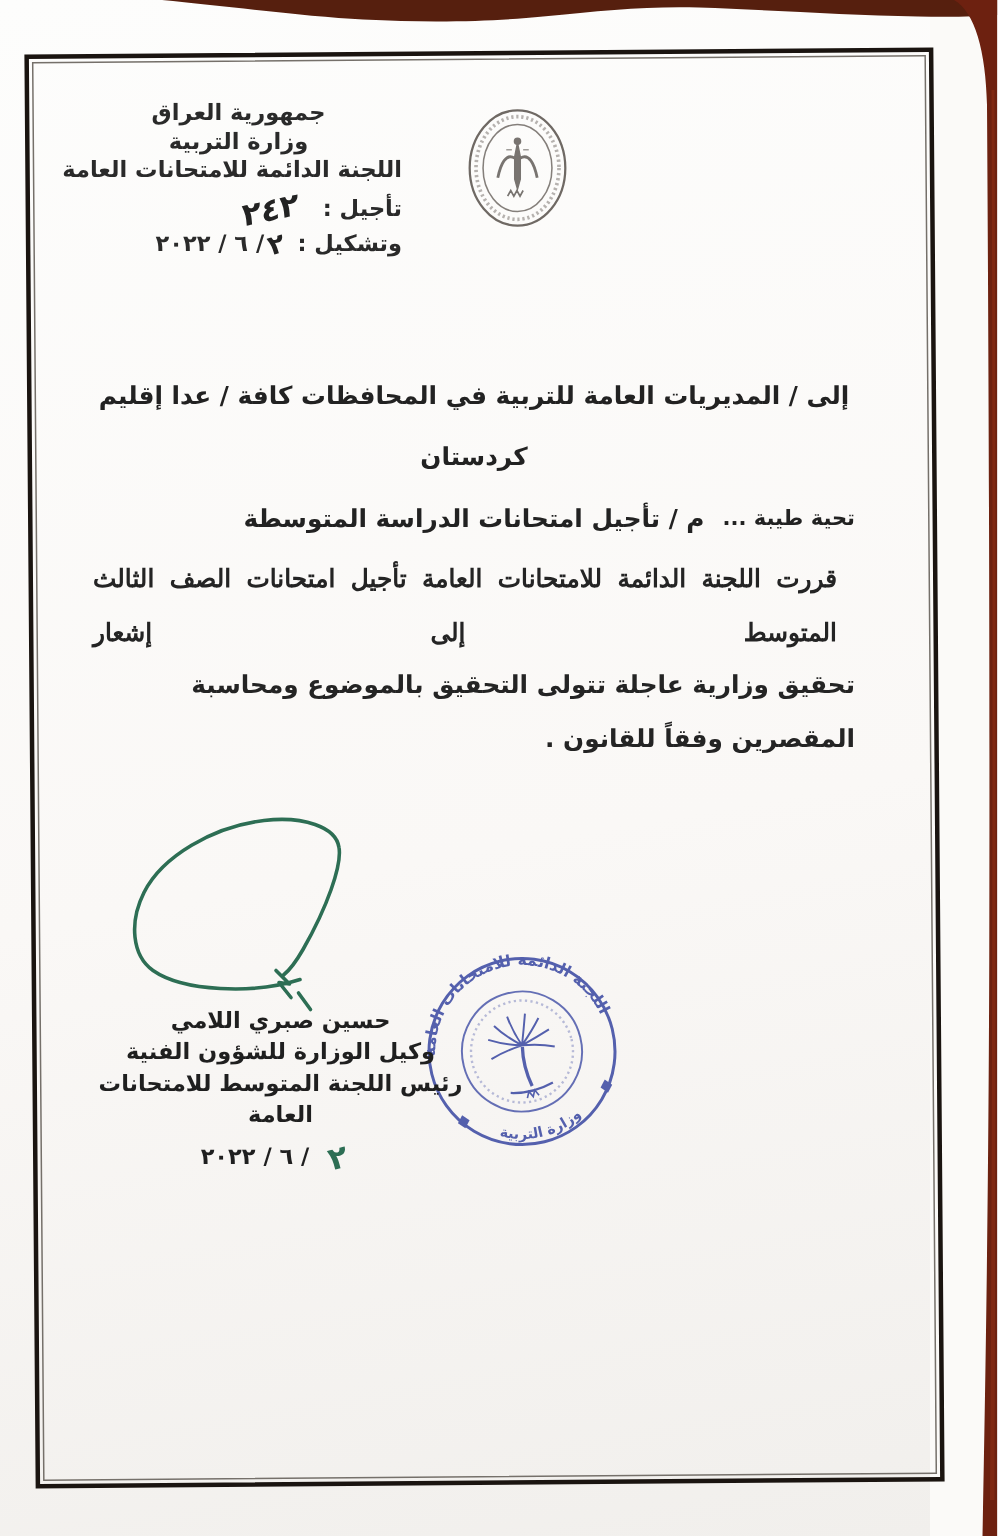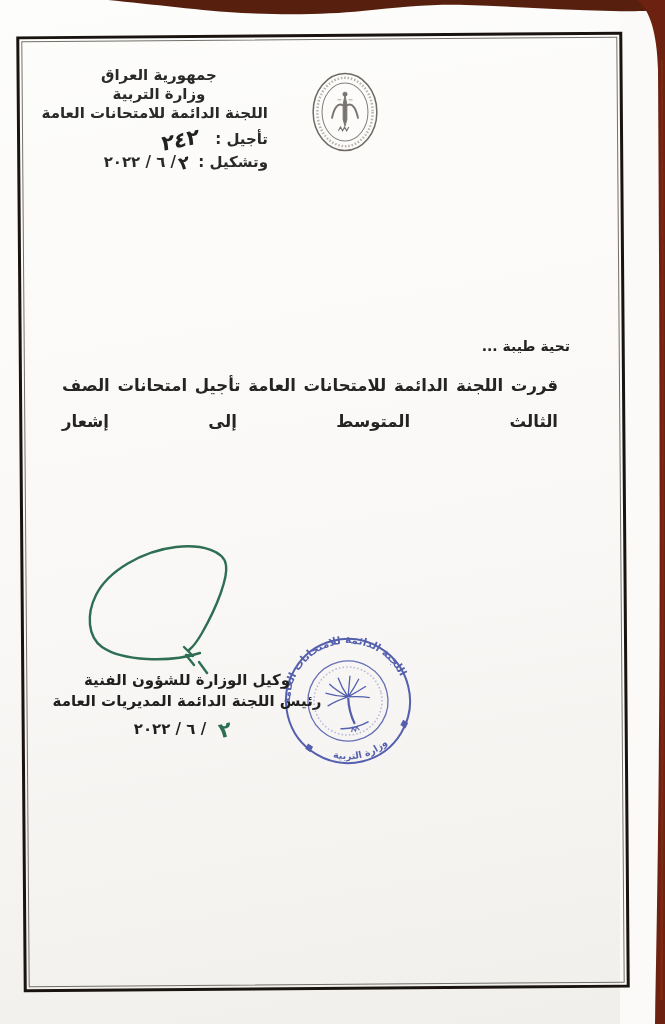--- a/index.html
+++ b/index.html
@@ -54,21 +54,21 @@
     font-weight:700;font-size:16.5px;line-height:41px;color:#222;
   }
   .greeting{
     left:40px;top:338px;width:530px;padding-left:0;
     font-weight:700;font-size:14px;color:#222;
   }
   .bodytext{
     left:62px;top:368px;width:508px;
     font-weight:600;font-size:16.5px;line-height:35.5px;color:#242424;
   }
-  .bodytext .jline{text-align:justify;text-align-last:justify;}
+  .bodytext .jline{text-align:justify;text-align-last:justify;font-family:Liberation Serif, serif;}
   .bodytext .indent{padding-right:12px;}
   .bodytext .lastline{text-align:right;}
   
   .sig-block{
     left:48px;top:670px;width:278px;text-align:center;
     font-weight:700;font-size:15px;line-height:21px;color:#1f1f1f;
   }
   .sig-date{margin-top:7px;font-size:15px;letter-spacing:2px;white-space:nowrap;}
   .hand-green{
     display:inline-block;font-size:21px;font-weight:700;color:var(--green);
@@ -112,25 +112,30 @@
     </g>
     <g stroke="#47413c" fill="#47413c" opacity="0.85">
       <path d="M0,-18 L2,-8 L2,8 L0,15 L-2,8 L-2,-8 Z"></path>
       <path d="M-2,-7 C-8,-11 -12,-3 -14,7 M2,-7 C8,-11 12,-3 14,7" fill="none" stroke-width="2"></path>
       <circle cy="-19" r="2.2"></circle>
       <path d="M-7,20 l2.2,-4 l2.2,4 l2.2,-4 l2.2,4 l2.2,-4" fill="none" stroke-width="1.2"></path>
       <path d="M-8,-13 h4 M4,-13 h4" stroke-width="1" opacity="0.7"></path>
     </g>
   </svg>
 
+  <div class="abs recipient rtl">
+    <div>إلى / المديريات العامة للتربية في المحافظات كافة / عدا إقليم كردستان</div>
+    <div>م / تأجيل امتحانات الدراسة المتوسطة</div>
+  </div>
 
   <div class="abs greeting rtl">تحية طيبة ...</div>
 
   <div class="abs bodytext rtl">
     <div class="jline indent">قررت اللجنة الدائمة للامتحانات العامة تأجيل امتحانات الصف الثالث المتوسط إلى إشعار</div>
+    <div class="lastline">تحقيق وزارية عاجلة تتولى التحقيق بالموضوع ومحاسبة المقصرين وفقاً للقانون .</div>
   </div>
 
   <svg class="abs sig-svg" viewBox="0 0 154 138" aria-hidden="true">
     <g stroke="#2d6e54" fill="none" stroke-width="2.4" stroke-linecap="round" stroke-linejoin="round">
       <path d="M116,110 C85,120 38,118 18,104 C4,94 2,72 12,52 C24,28 58,8 92,4 C118,1 140,8 142,22 C144,34 134,62 118,90 C114,97 110,103 105,107"></path>
       <path d="M100,104 L109,113 L102,112 L110,122"></path>
       <path d="M115,119 L123,130"></path>
     </g>
   </svg>
 
@@ -152,20 +157,21 @@
       <g stroke="#4350a6">
         <path d="M1,24 C-1,14 -1,6 1,-3" stroke-width="2.2"></path>
         <path d="M1,-4 Q-10,-7 -20,-13 M1,-4 Q-9,-13 -14,-21 M1,-4 Q-3,-15 -4,-25 M1,-4 Q5,-15 8,-24 M1,-4 Q10,-12 16,-19 M1,-4 Q12,-7 21,-10 M1,-4 Q-12,-3 -21,0 M1,-4 Q13,-2 22,2" stroke-width="1.3"></path>
         <path d="M-14,25 Q0,29 15,25" stroke-width="1.5"></path>
         <path d="M-4,31 l2,-4 l2,4 l2,-4 l2,4" stroke-width="1.1"></path>
       </g>
     </g>
   </svg>
 
   <div class="abs sig-block rtl">
+    <div>حسين صبري اللامي</div>
     <div>وكيل الوزارة للشؤون الفنية</div>
-    <div>رئيس اللجنة الدائمة المديريات العامة</div>
+    <div>رئيس اللجنة المتوسط للامتحانات العامة</div>
     <div class="sig-date rtl">
       <span class="hand-green">٢</span><span> / ٦ / ٢٠٢٢</span>
     </div>
   </div>
 
 </div>
 
 </body></html>

